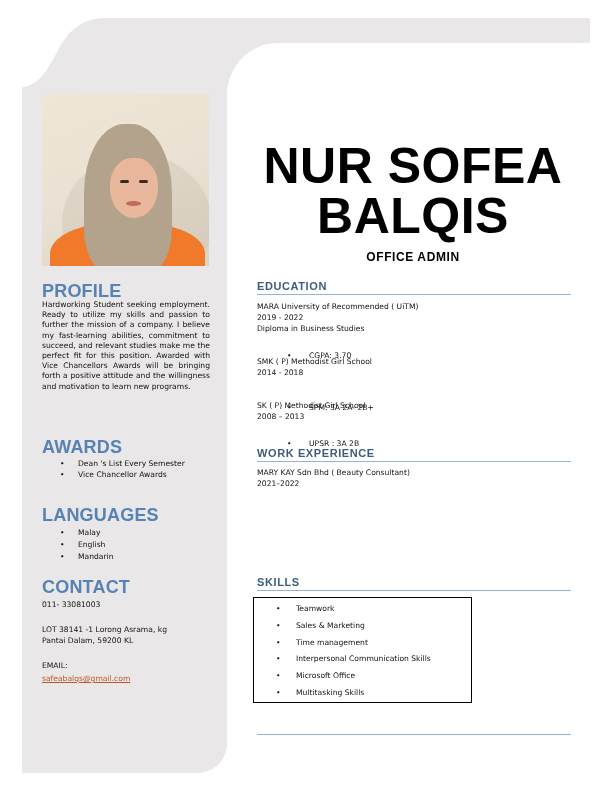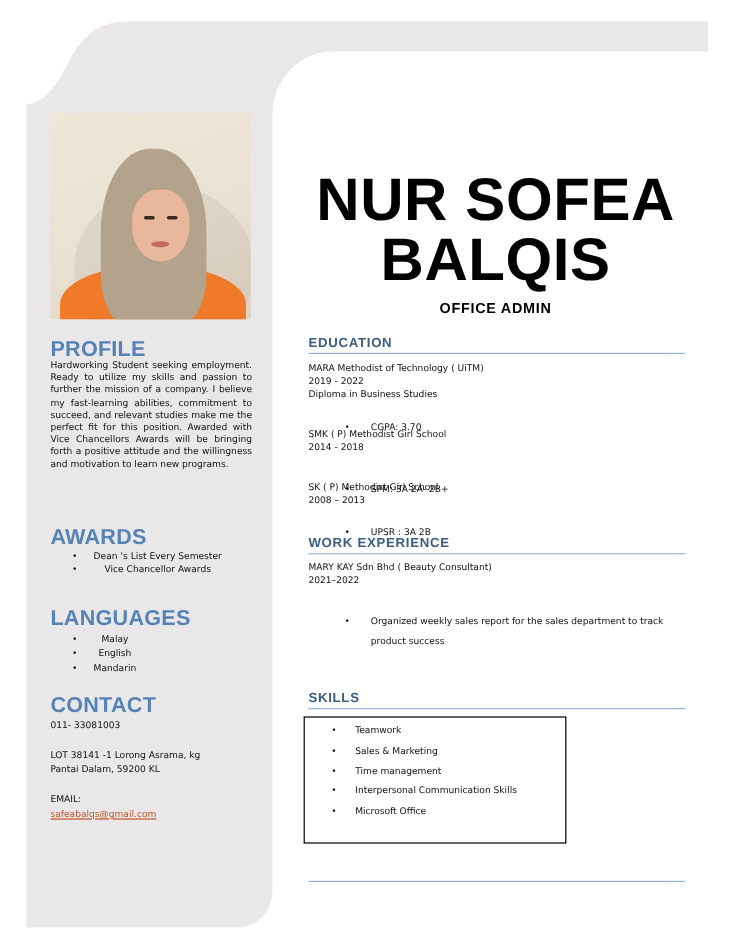--- a/index.html
+++ b/index.html
@@ -17,21 +17,21 @@
   .photo .face { position: absolute; left: 68px; top: 64px; width: 48px; height: 60px; border-radius: 45% 45% 50% 50%;
            background: #e9b79c; }
   .photo .eye { position: absolute; top: 86px; width: 9px; height: 3px; border-radius: 2px; background: #3a2a22; }
   .photo .lips { position: absolute; left: 84px; top: 107px; width: 15px; height: 5px; border-radius: 50%; background: #c06a62; }
 
   .lh { position: absolute; left: 42px; font-family: "Liberation Sans", sans-serif; font-weight: bold;
         font-size: 18px; color: #5583b5; letter-spacing: 0.2px; }
   .ltext { position: absolute; left: 42px; width: 168px; font-size: 7.6px; line-height: 10.2px; color: #111;
            text-align: justify; }
   .llist { position: absolute; left: 60px; margin: 0; padding: 0; list-style: none; font-size: 7.6px; color: #111; }
-  .llist li { position: relative; padding-left: 18px; line-height: 10.8px; text-align: center; }
+  .llist li { position: relative; padding-left: 18px; line-height: 10.8px; }
   .llist li::before { content: "•"; position: absolute; left: 0; }
   .lang li { line-height: 12.2px; }
   .ctext { position: absolute; left: 42px; font-size: 7.6px; color: #111; line-height: 10.8px; }
   .email { color: #c0552a; text-decoration: underline; }
 
   .name { position: absolute; left: 240px; width: 346px; text-align: center; font-family: "Liberation Sans", sans-serif;
           font-weight: bold; font-size: 50px; line-height: 47px; color: #000; letter-spacing: 0.5px; }
   .title { position: absolute; left: 240px; width: 346px; top: 250px; text-align: center;
            font-family: "Liberation Sans", sans-serif; font-weight: bold; font-size: 12px; color: #000; letter-spacing: 0.6px; }
   .rh { position: absolute; left: 257px; width: 314px; font-family: "Liberation Sans", sans-serif; font-weight: bold;
@@ -85,21 +85,21 @@
 <div class="ctext" style="top:625px">LOT 38141 -1 Lorong Asrama, kg</div>
 <div class="ctext" style="top:636px">Pantai Dalam, 59200 KL</div>
 <div class="ctext" style="top:661px">EMAIL:</div>
 <div class="ctext email" style="top:674px">safeabalqs@gmail.com</div>
 
 <div class="name" style="top:143px">NUR SOFEA</div>
 <div class="name" style="top:193px">BALQIS</div>
 <div class="title">OFFICE ADMIN</div>
 
 <div class="rh" style="top:280px">EDUCATION</div>
-<div class="rtext" style="top:302px">MARA Methodist of Technology ( UiTM)</div>
+<div class="rtext" style="top:302px">MARA University of Recommended ( UiTM)</div>
 <div class="rtext" style="top:313px">2019 - 2022</div>
 <div class="rtext" style="top:324px">Diploma in Business Studies</div>
 <ul class="rbul" style="top:335px">
   <li>CGPA: 3.70</li>
 </ul>
 
 <div class="rtext" style="top:357px">SMK ( P) Methodist Girl School</div>
 <div class="rtext" style="top:368px">2014 - 2018</div>
 <ul class="rbul" style="top:387px">
   <li>SPM: 3A 2A- 2B+</li>
@@ -108,26 +108,26 @@
 <div class="rtext" style="top:401px">SK ( P) Methodist Girl School</div>
 <div class="rtext" style="top:412px">2008 – 2013</div>
 <ul class="rbul" style="top:423px">
   <li>UPSR : 3A 2B</li>
 </ul>
 
 <div class="rh" style="top:447px">WORK EXPERIENCE</div>
 <div class="rtext" style="top:468px">MARY KAY Sdn Bhd ( Beauty Consultant)</div>
 <div class="rtext" style="top:479px">2021–2022</div>
 <ul class="rbul work" style="top:493px">
-  <li>Organized weekly sales report for the sales department to track product success</li>
 </ul>
 
 <div class="rh" style="top:576px">SKILLS</div>
 <div class="skillbox">
   <ul>
     <li>Teamwork</li>
     <li>Sales &amp; Marketing</li>
     <li>Time management</li>
     <li>Interpersonal Communication Skills</li>
     <li>Microsoft Office</li>
+    <li>Multitasking Skills</li>
   </ul>
 </div>
 <div class="bottomrule"></div>
 
 </body></html>

